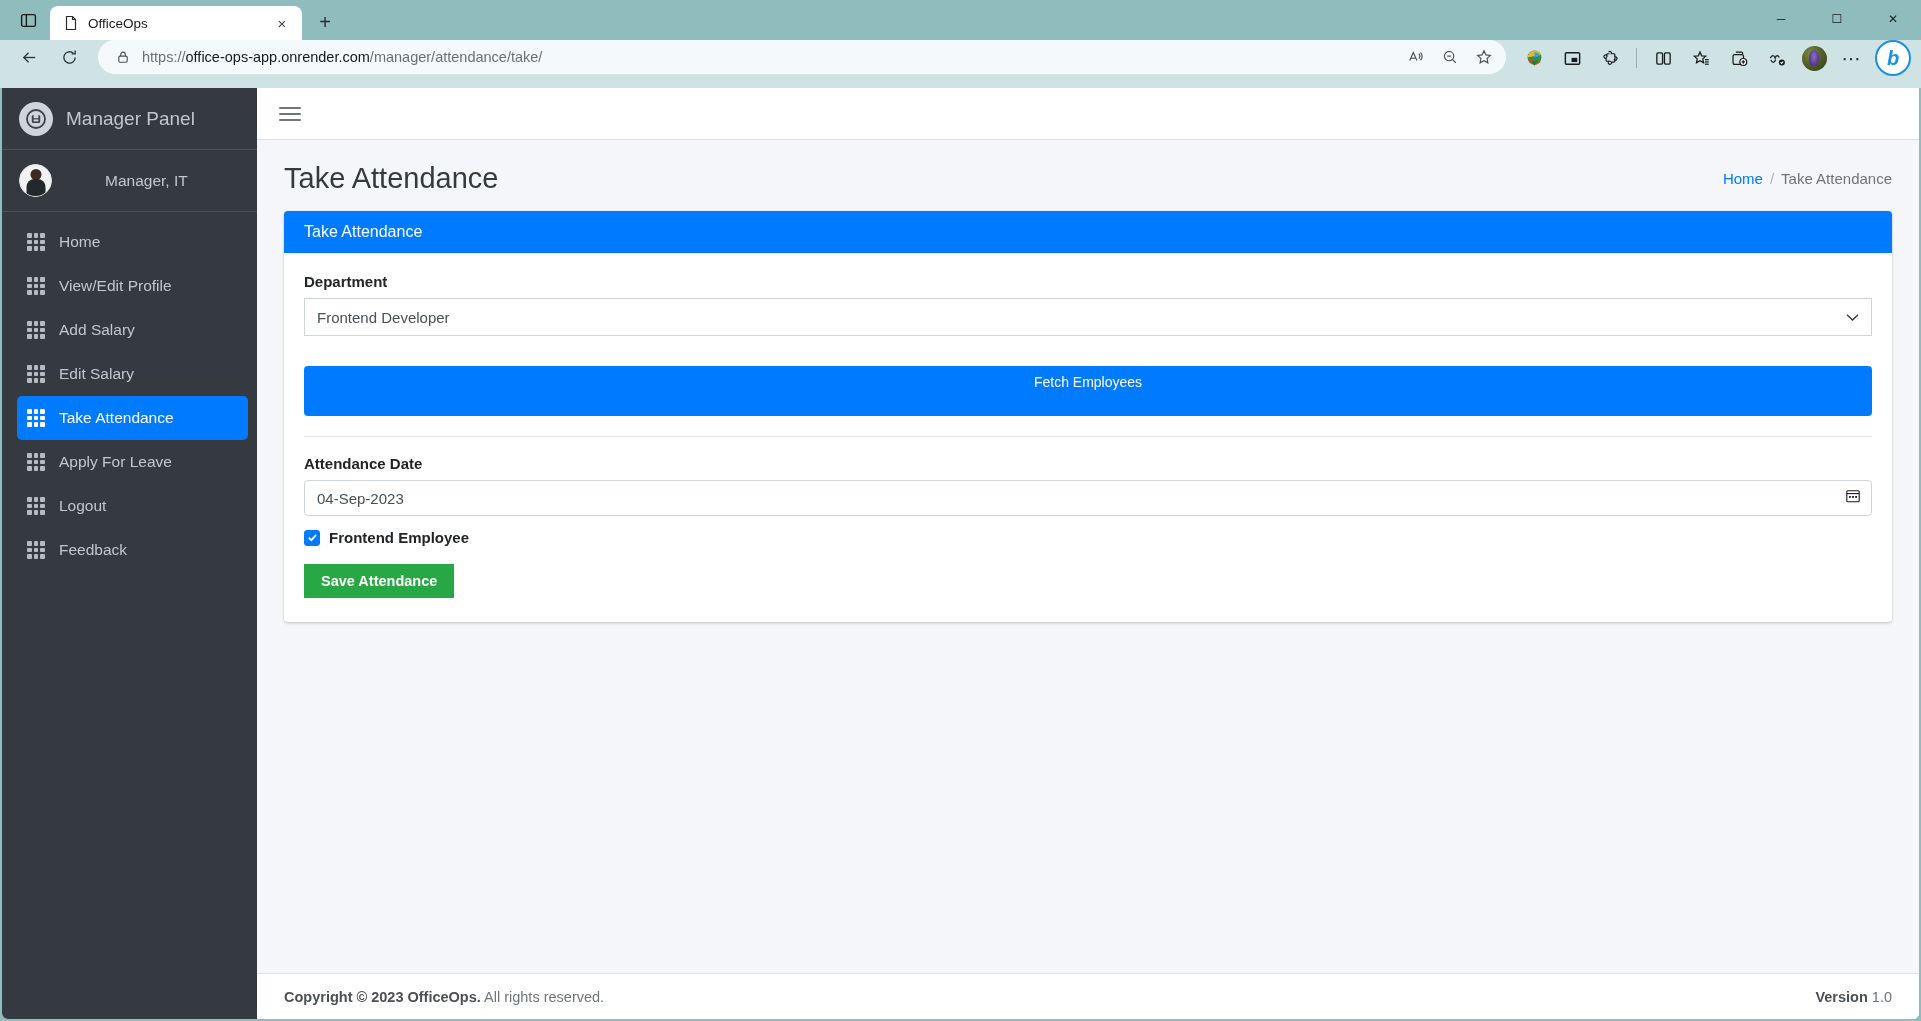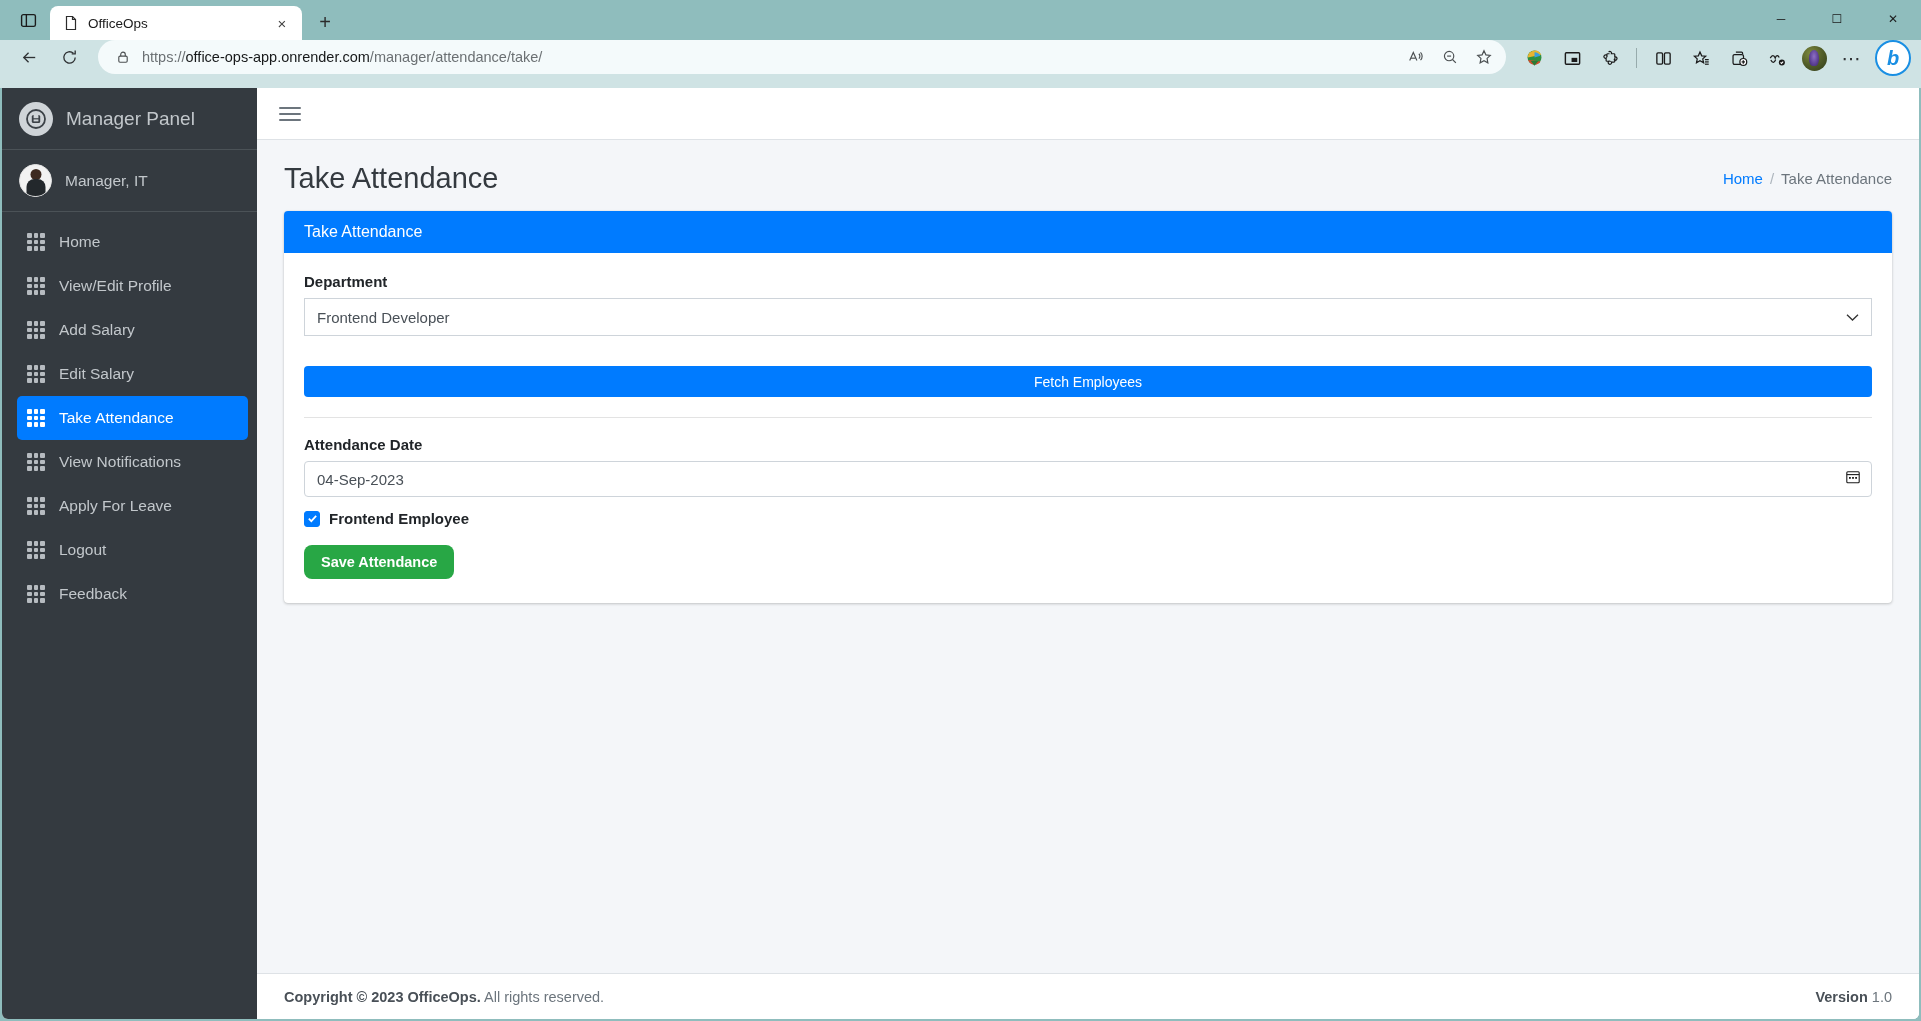--- a/index.html
+++ b/index.html
@@ -125,21 +125,21 @@
     border: 1px solid #e6e6e6;
   }
   .user-avatar::before {
     content:""; position:absolute; left:50%; top:4px; transform:translateX(-50%);
     width:11px; height:11px; border-radius:50%; background:#3d2a20;
   }
   .user-avatar::after {
     content:""; position:absolute; left:50%; top:14px; transform:translateX(-50%);
     width:19px; height:22px; border-radius:8px 8px 0 0; background:#23282c;
   }
-  .user-name { color: #c2c7cb; font-size: 15.5px; }
+  .user-name { color: #c2c7cb; font-size: 15.5px; margin-left: 40px; }
   .nav-list { padding-top: 8px; }
   .nav-item {
     display: flex; align-items: center; gap: 14px;
     height: 44px; margin: 0 9px 0 15px; padding: 0 10px;
     color: #c2c7cb; font-size: 15.5px; border-radius: 5px;
   }
   .nav-item.active { background: #007bff; color: #fff; }
   .grid-icon {
     width: 18px; height: 18px; flex: 0 0 18px;
     display: grid; grid-template-columns: repeat(3,1fr); grid-template-rows: repeat(3,1fr);
@@ -186,42 +186,42 @@
     font-size: 15px; color: #495057;
     display: flex; align-items: center;
   }
   .select-caret {
     position: absolute; right: 13px; top: 50%; transform: translateY(-50%);
     pointer-events: none; color: #333;
   }
   .btn-fetch {
     display: block; width: 100%; margin-top: 30px;
     background: #007bff; color: #fff; border: none; border-radius: 4px;
-    height: 31px; font-size: 14px; line-height: 33px; text-align: center;
+    height: 50px; font-size: 14px; line-height: 33px; text-align: center;
   }
   .hr { height: 1px; background: #e3e3e3; margin: 20px 0 18px 0; }
   .date-wrap { position: relative; }
   .form-date {
     width: 100%; height: 36px;
     border: 1px solid #ced4da; border-radius: 4px;
     background: #fff; padding: 0 38px 0 12px;
     font-size: 15px; color: #495057;
     display: flex; align-items: center;
   }
   .date-icon { position: absolute; right: 11px; top: 50%; transform: translateY(-50%); }
   .check-row { display: flex; align-items: center; gap: 9px; margin-top: 13px; }
   .checkbox {
     width: 16px; height: 16px; flex: 0 0 16px;
     background: #007bff; border: 1px solid #007bff; border-radius: 3px;
     display: flex; align-items: center; justify-content: center;
   }
   .check-label { font-size: 15px; font-weight: bold; color: #212529; }
   .btn-save {
     margin-top: 18px; background: #28a745; color: #fff;
-    border: none; border-radius: 8px;
+    border: none; border-radius: 0;
     padding: 9px 17px; font-size: 14.5px; font-weight: bold;
   }
 
   .footer-spacer { flex: 1; }
   .footer {
     background: #fff; border-top: 1px solid #dee2e6;
     height: 46px; display: flex; align-items: center;
     justify-content: space-between; padding: 0 27px;
     font-size: 14.5px; color: #6c757d;
   }
@@ -460,34 +460,20 @@
               <i></i>
               <i></i>
               <i></i>
               <i></i>
               <i></i>
               <i></i>
               <i></i>
               <i></i>
               <i></i>
             </span>
-          <span>View Notifications</span>
-        </div>
-        <div class="nav-item">
-          <span class="grid-icon">
-              <i></i>
-              <i></i>
-              <i></i>
-              <i></i>
-              <i></i>
-              <i></i>
-              <i></i>
-              <i></i>
-              <i></i>
-            </span>
           <span>Apply For Leave</span>
         </div>
         <div class="nav-item">
           <span class="grid-icon">
               <i></i>
               <i></i>
               <i></i>
               <i></i>
               <i></i>
               <i></i>

